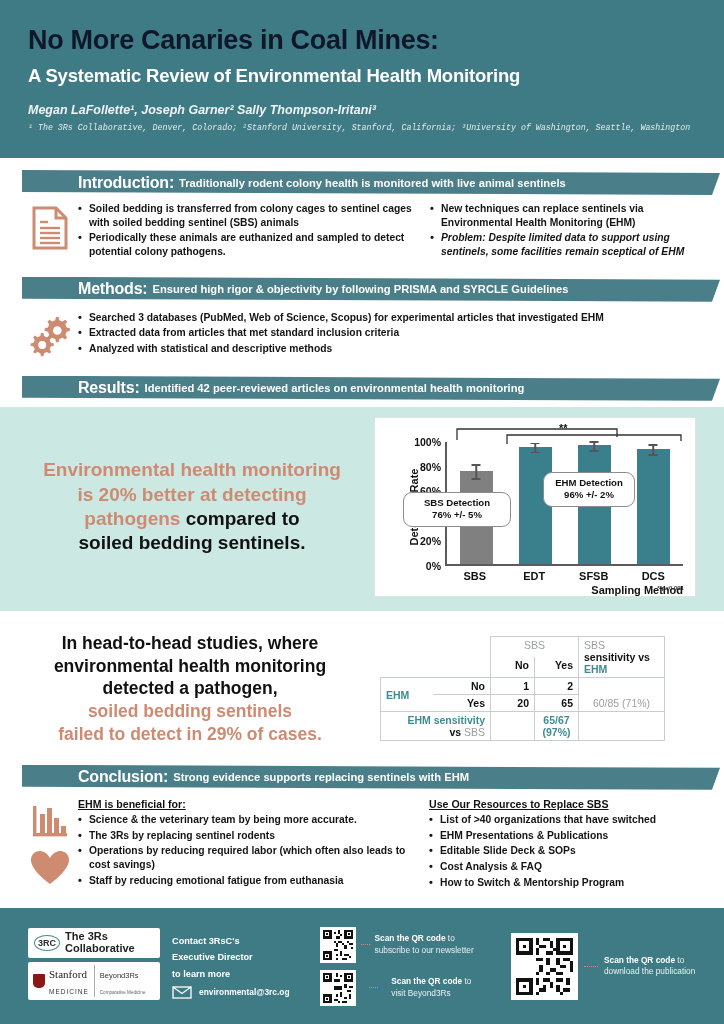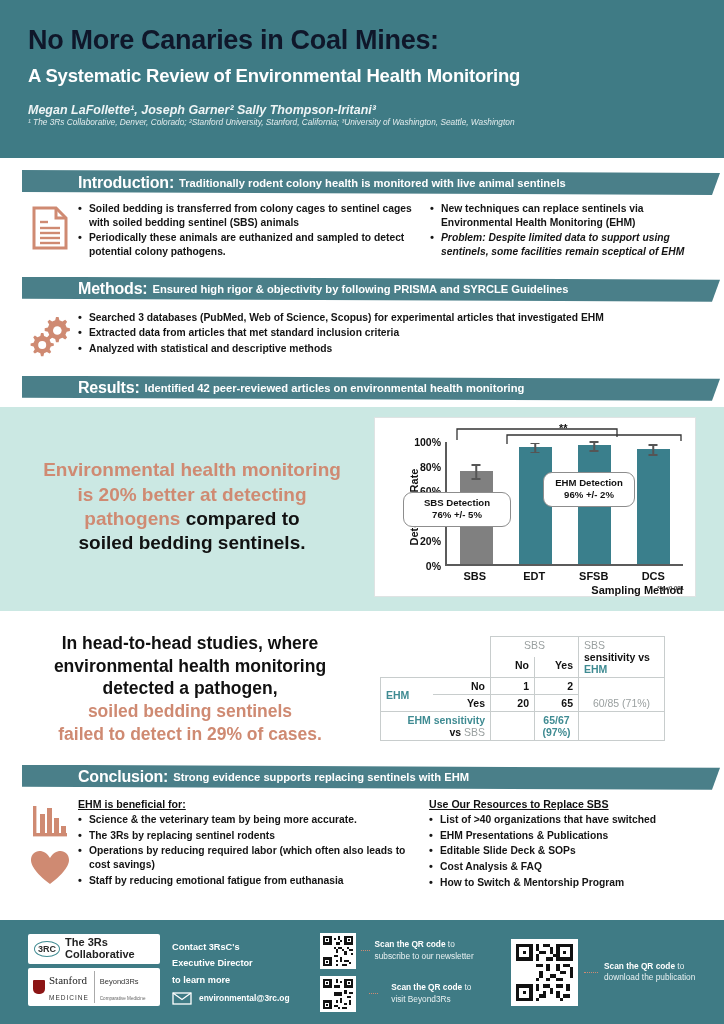--- a/index.html
+++ b/index.html
@@ -35,21 +35,22 @@
     color: #eef4f5;
     font-size: 12.5px;
     font-style: italic;
     font-weight: bold;
     margin-top: 16px;
   }
   .affil {
     color: #e2eced;
     font-size: 8.3px;
     font-style: italic;
-    margin-top: 0;
+    margin-top: 6px;
+    font-family: Liberation Mono, monospace;
   }
 
   
   .banner-wrap { position: relative; padding-left: 22px; padding-right: 4px; }
   .banner {
     background: #4a7f89;
     color: #ffffff;
     height: 25px;
     display: flex;
     align-items: center;
@@ -197,21 +198,21 @@
   .concl-body { display: flex; padding: 8px 18px 0 22px; }
   .concl-cols { display: flex; flex: 1; gap: 21px; }
   .concl-h {
     font-size: 10.6px; font-weight: bold; color: #111;
     text-decoration: underline; margin-bottom: 3px;
   }
 
   
   .footer {
     position: absolute; left: 0; bottom: 0;
-    width: 724px; height: 104px;
+    width: 724px; height: 116px;
     background: #3f7b85;
     display: flex; align-items: center;
     padding: 0 10px;
   }
   .logo-box {
     background: #ffffff; border-radius: 2px;
     display: flex; align-items: center;
     padding: 3px 6px; margin-bottom: 4px;
   }
   .contact { color: #ffffff; font-size: 9.2px; font-weight: bold; line-height: 1.75; }

